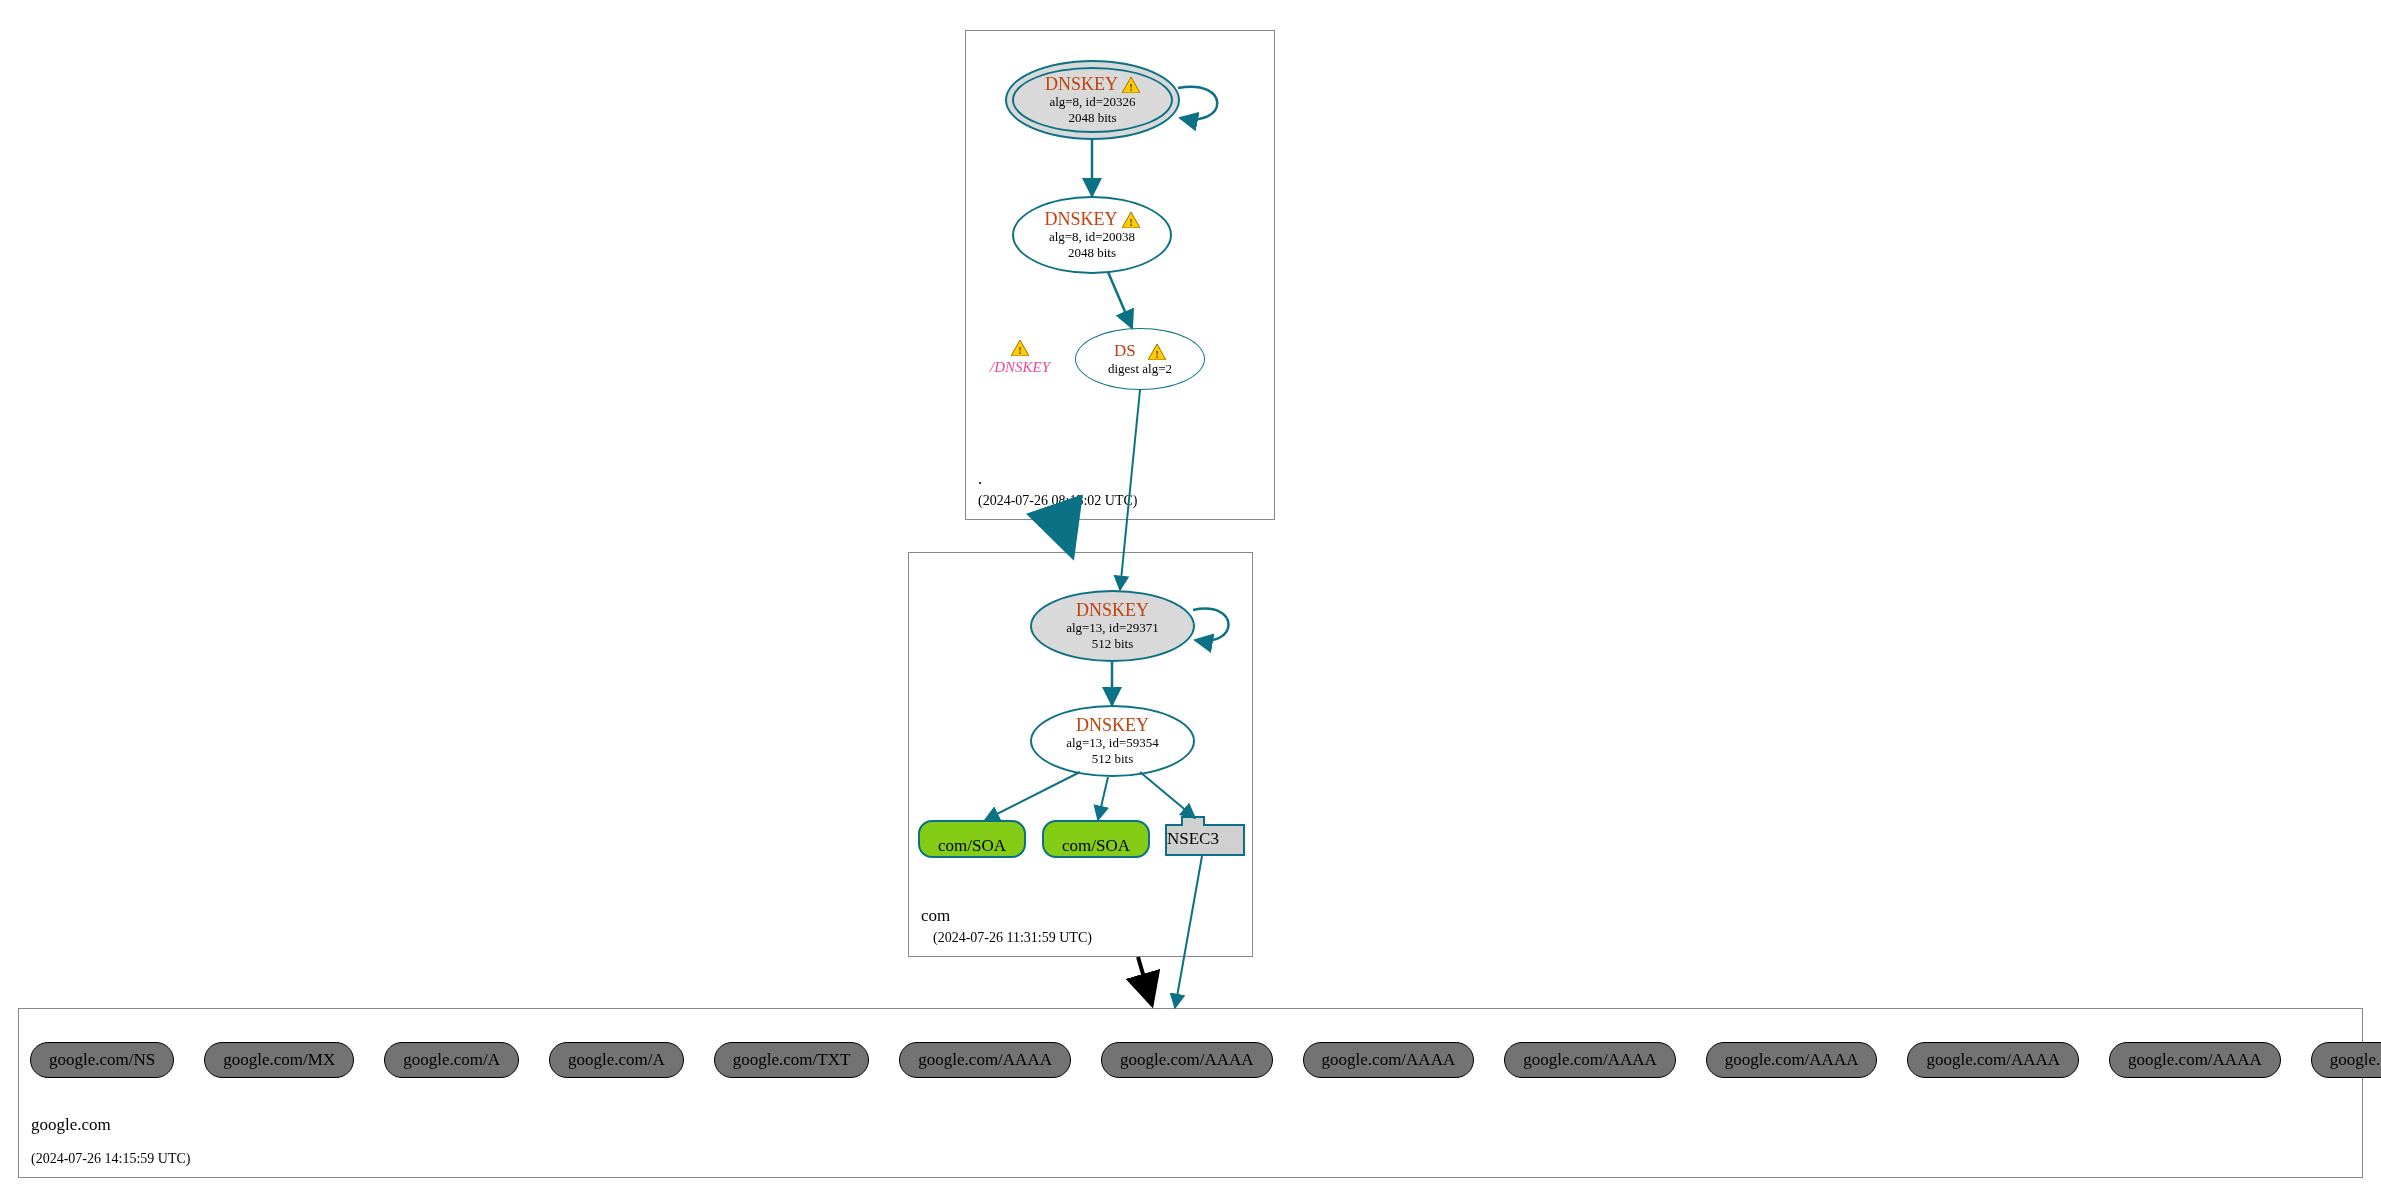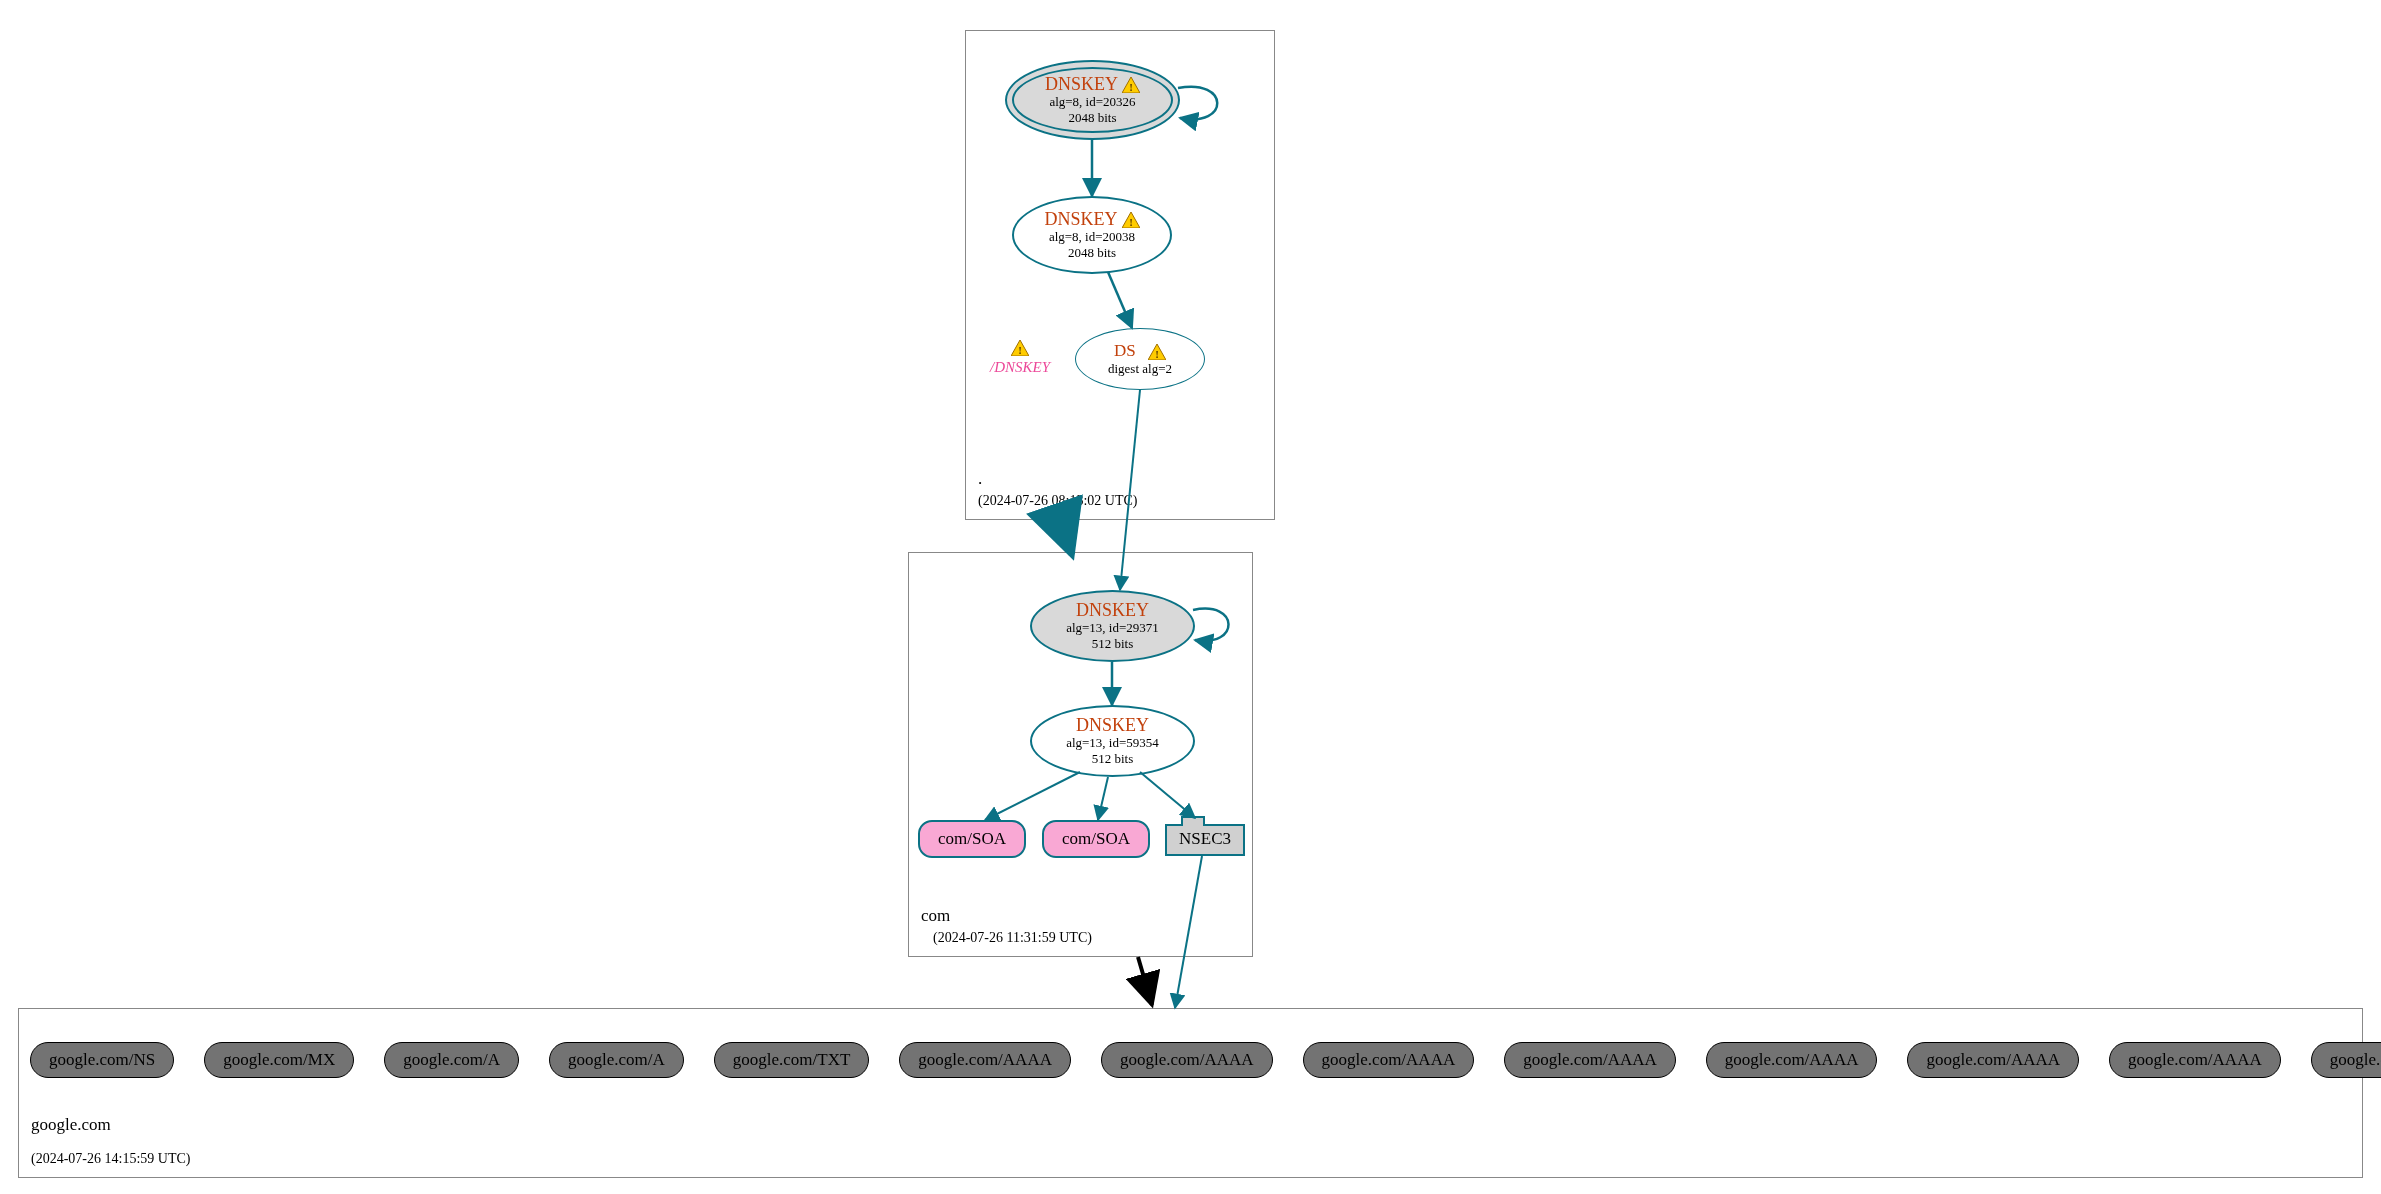--- a/index.html
+++ b/index.html
@@ -46,23 +46,23 @@
     top: 5px; left: 5px; right: 5px; bottom: 5px;
     border: 2px solid #0b7285;
     border-radius: 50%;
   }
   .ellipse.gray { background: #d9d9d9; }
   .ellipse.white { background: #fff; }
   .ellipse.thin { border-width: 1.5px; }
   .rrbox {
     border: 2px solid #0b7285;
     border-radius: 14px;
-    background: #f9a8d4;
+    background: #84cc16;
     display: flex;
-    align-items: center;
+    align-items: flex-end;
     justify-content: center;
   }
   .title { font-size: 18px; font-weight: normal; color:#c2410c; line-height:1.1; position:relative; z-index:2;}
   .sub   { font-size: 13px; color:#000; line-height:1.2; position:relative; z-index:2;}
   .rrlabel { font-size: 17px; color:#000; }
   .faded-dnskey {
     position:absolute;
     font-size:15px;
     color:#ec4899;
     font-style: italic;
@@ -75,21 +75,21 @@
   }
   .nsec3 .tab {
     position:absolute;
     top:-10px; left:14px;
     width:24px; height:10px;
     border:2px solid #0b7285;
     border-bottom:none;
     background:#d0d0d0;
     box-sizing:border-box;
   }
-  .nsec3 .lbl { font-size:17px; text-align:center; line-height:1; padding-top:4px;}
+  .nsec3 .lbl { font-size:17px; line-height:1; padding-top:4px;}
   
   .pill {
     border:1.5px solid #000;
     border-radius:18px;
     background:#737373;
     display:flex;
     align-items:center;
     justify-content:center;
     font-size:17px;
     color:#000;

